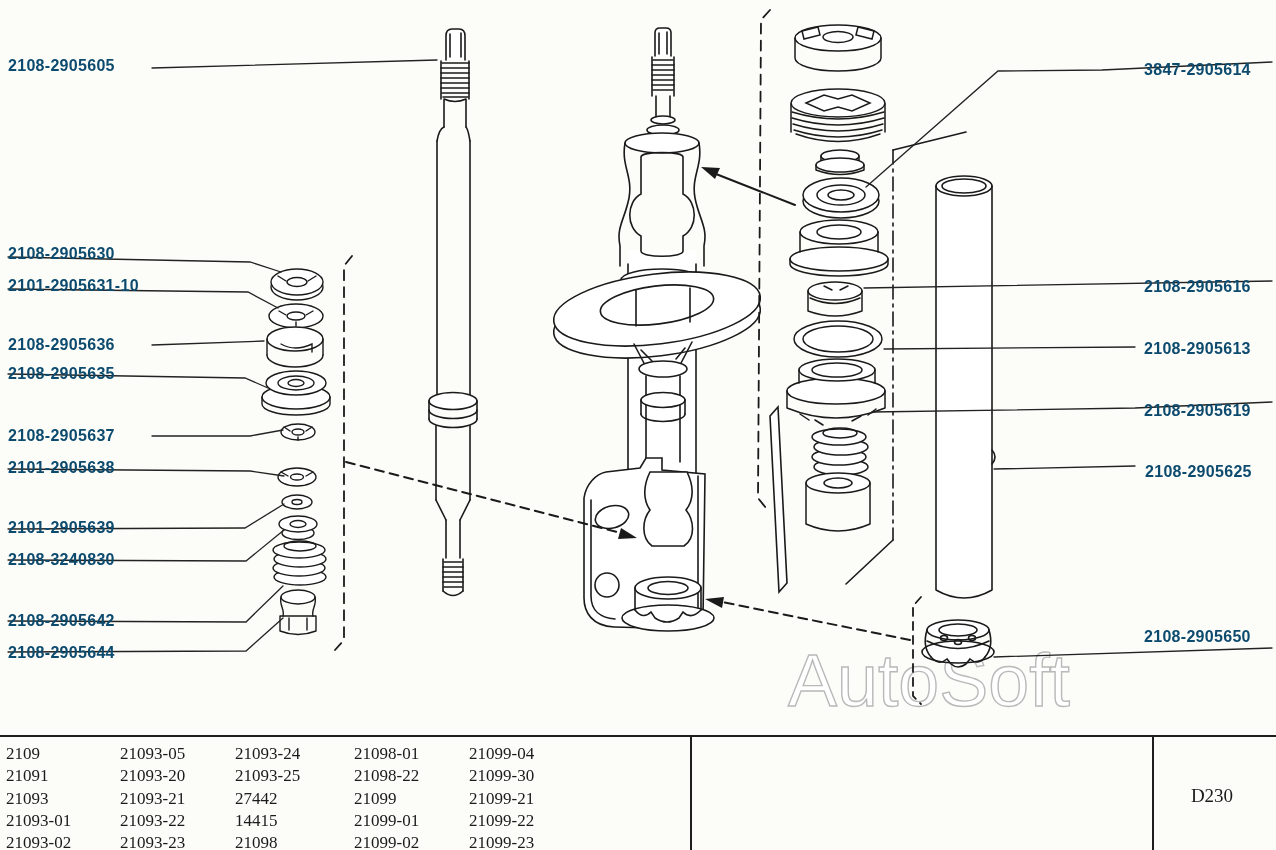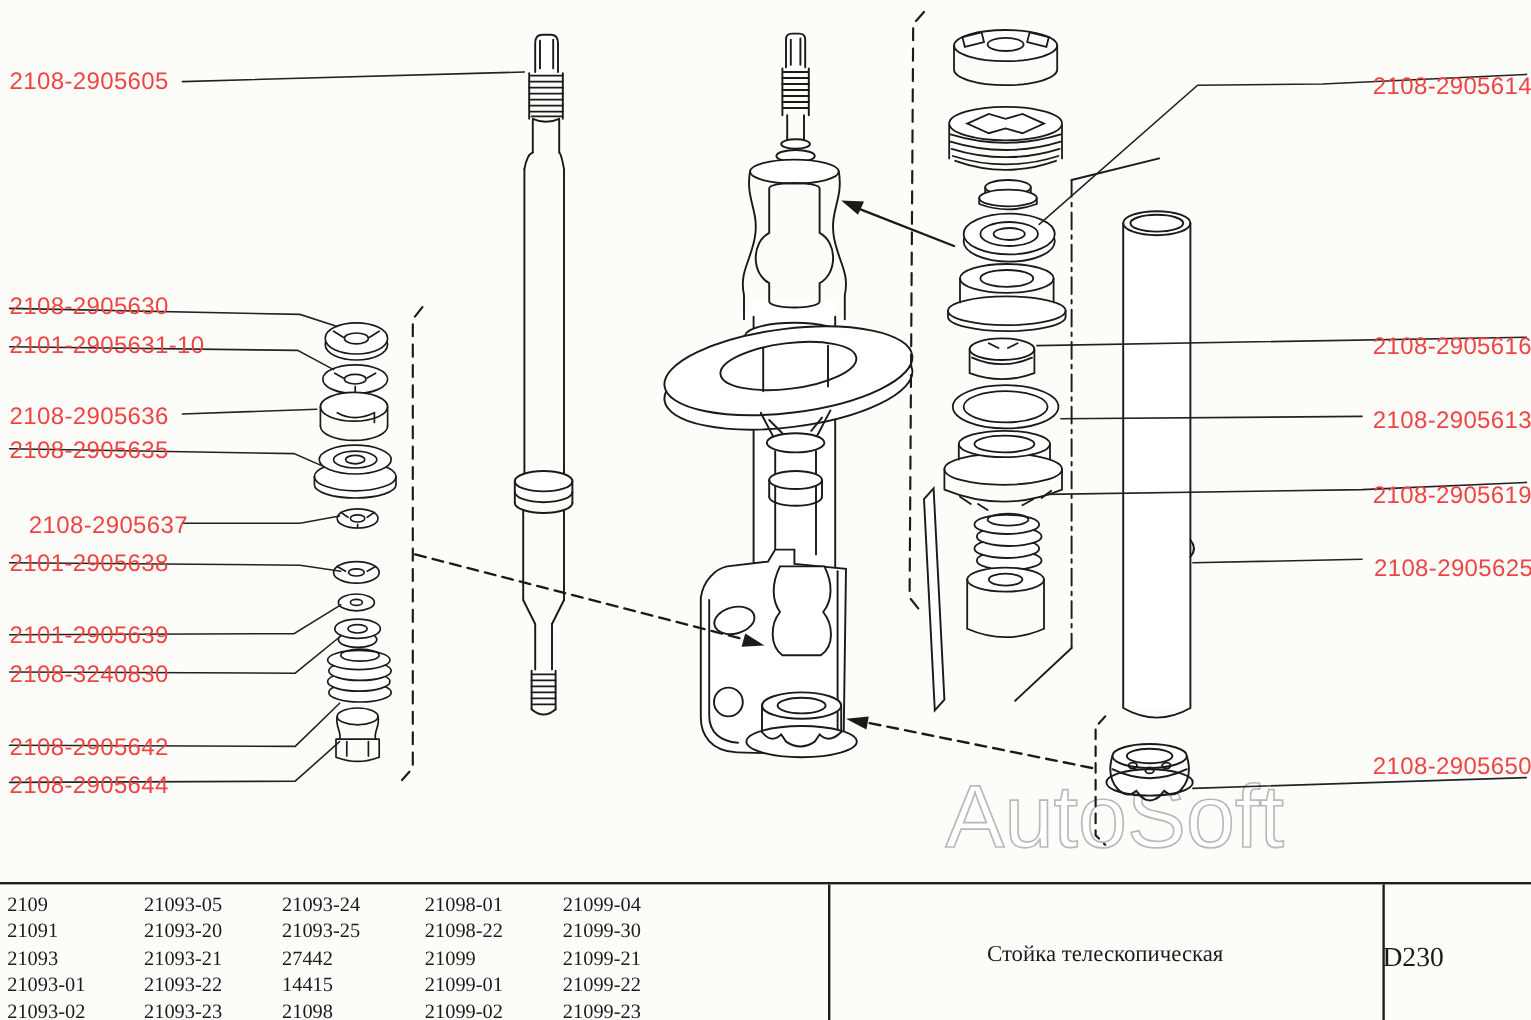--- a/index.html
+++ b/index.html
@@ -1,29 +1,29 @@
 <!DOCTYPE html>
 <html><head>
 <meta charset="utf-8">
 <style>
   html,body{margin:0;padding:0;}
   .page{position:relative;width:1276px;height:850px;background:#fcfcf9;overflow:hidden;
         font-family:"Liberation Sans",sans-serif;}
   svg{position:absolute;left:0;top:0;}
-  .callout{position:absolute;font-size:20px;color:#ef4444;letter-spacing:.3px;white-space:nowrap;}
+  .callout{position:absolute;font-size:16px;color:#0c4a6e;letter-spacing:.3px;white-space:nowrap;font-weight:bold;}
   .ptable{position:absolute;left:0;top:735px;width:1276px;height:115px;padding-left:32px;}
   .ptable .topline{position:absolute;left:0;top:0;width:1276px;height:2.4px;background:#1e1e1e;}
   .vline{position:absolute;top:2px;bottom:0;width:1.8px;background:#1e1e1e;}
   .tcol{position:absolute;font-family:"Liberation Serif",serif;font-size:17px;color:#1b1b1b;
         line-height:22.3px;white-space:nowrap;}
   .tcell{height:22.3px;}
   .tdesc{position:absolute;left:690px;width:462px;top:50px;text-align:center;
          font-family:"Liberation Serif",serif;font-size:19px;color:#1b1b1b;}
-  .tcode{position:absolute;left:1152px;width:120px;top:50px;text-align:left;
-         font-family:"Liberation Serif",serif;font-size:23px;color:#1b1b1b;}
+  .tcode{position:absolute;left:1152px;width:120px;top:50px;text-align:center;
+         font-family:"Liberation Serif",serif;font-size:19px;color:#1b1b1b;}
 </style>
 </head>
 <body>
 
 <div class="page">
 
 <svg width="1276" height="737" viewBox="0 0 1276 737">
   <g fill="none" stroke="#1a1a1a" stroke-width="1.6" stroke-linecap="round">
 
     <text x="788" y="706" font-size="74" font-family="Liberation Sans, sans-serif" textLength="282" lengthAdjust="spacingAndGlyphs" fill="#ffffff" stroke="#b9b9b9" stroke-width="1.4">AutoSoft</text>
@@ -255,28 +255,28 @@
     </g>
   </g>
 </svg>
 
 <div>
   <div class="callout" style="left:8px;top:57px">2108-2905605</div>
   <div class="callout" style="left:8px;top:245px">2108-2905630</div>
   <div class="callout" style="left:8px;top:277px">2101-2905631-10</div>
   <div class="callout" style="left:8px;top:336px">2108-2905636</div>
   <div class="callout" style="left:8px;top:365px">2108-2905635</div>
-  <div class="callout" style="left:24px;top:427px">2108-2905637</div>
+  <div class="callout" style="left:8px;top:427px">2108-2905637</div>
   <div class="callout" style="left:8px;top:459px">2101-2905638</div>
   <div class="callout" style="left:8px;top:519px">2101-2905639</div>
   <div class="callout" style="left:8px;top:551px">2108-3240830</div>
   <div class="callout" style="left:8px;top:612px">2108-2905642</div>
   <div class="callout" style="left:8px;top:644px">2108-2905644</div>
 
-  <div class="callout" style="left:1144px;top:61px">2108-2905614</div>
+  <div class="callout" style="left:1144px;top:61px">3847-2905614</div>
   <div class="callout" style="left:1144px;top:278px">2108-2905616</div>
   <div class="callout" style="left:1144px;top:340px">2108-2905613</div>
   <div class="callout" style="left:1144px;top:402px">2108-2905619</div>
   <div class="callout" style="left:1145px;top:463px">2108-2905625</div>
   <div class="callout" style="left:1144px;top:628px">2108-2905650</div>
 </div>
 
 <div class="ptable">
   <div class="topline"></div>
   <div class="vline" style="left:690px"></div>
@@ -311,17 +311,16 @@
     <div class="tcell">21099-02</div>
   </div>
   <div class="tcol" style="left:469px;top:8px">
     <div class="tcell">21099-04</div>
     <div class="tcell">21099-30</div>
     <div class="tcell">21099-21</div>
     <div class="tcell">21099-22</div>
     <div class="tcell">21099-23</div>
   </div>
 
-  <div class="tdesc">Стойка телескопическая</div>
   <div class="tcode">D230</div>
 </div>
 
 </div>
 
 </body></html>

